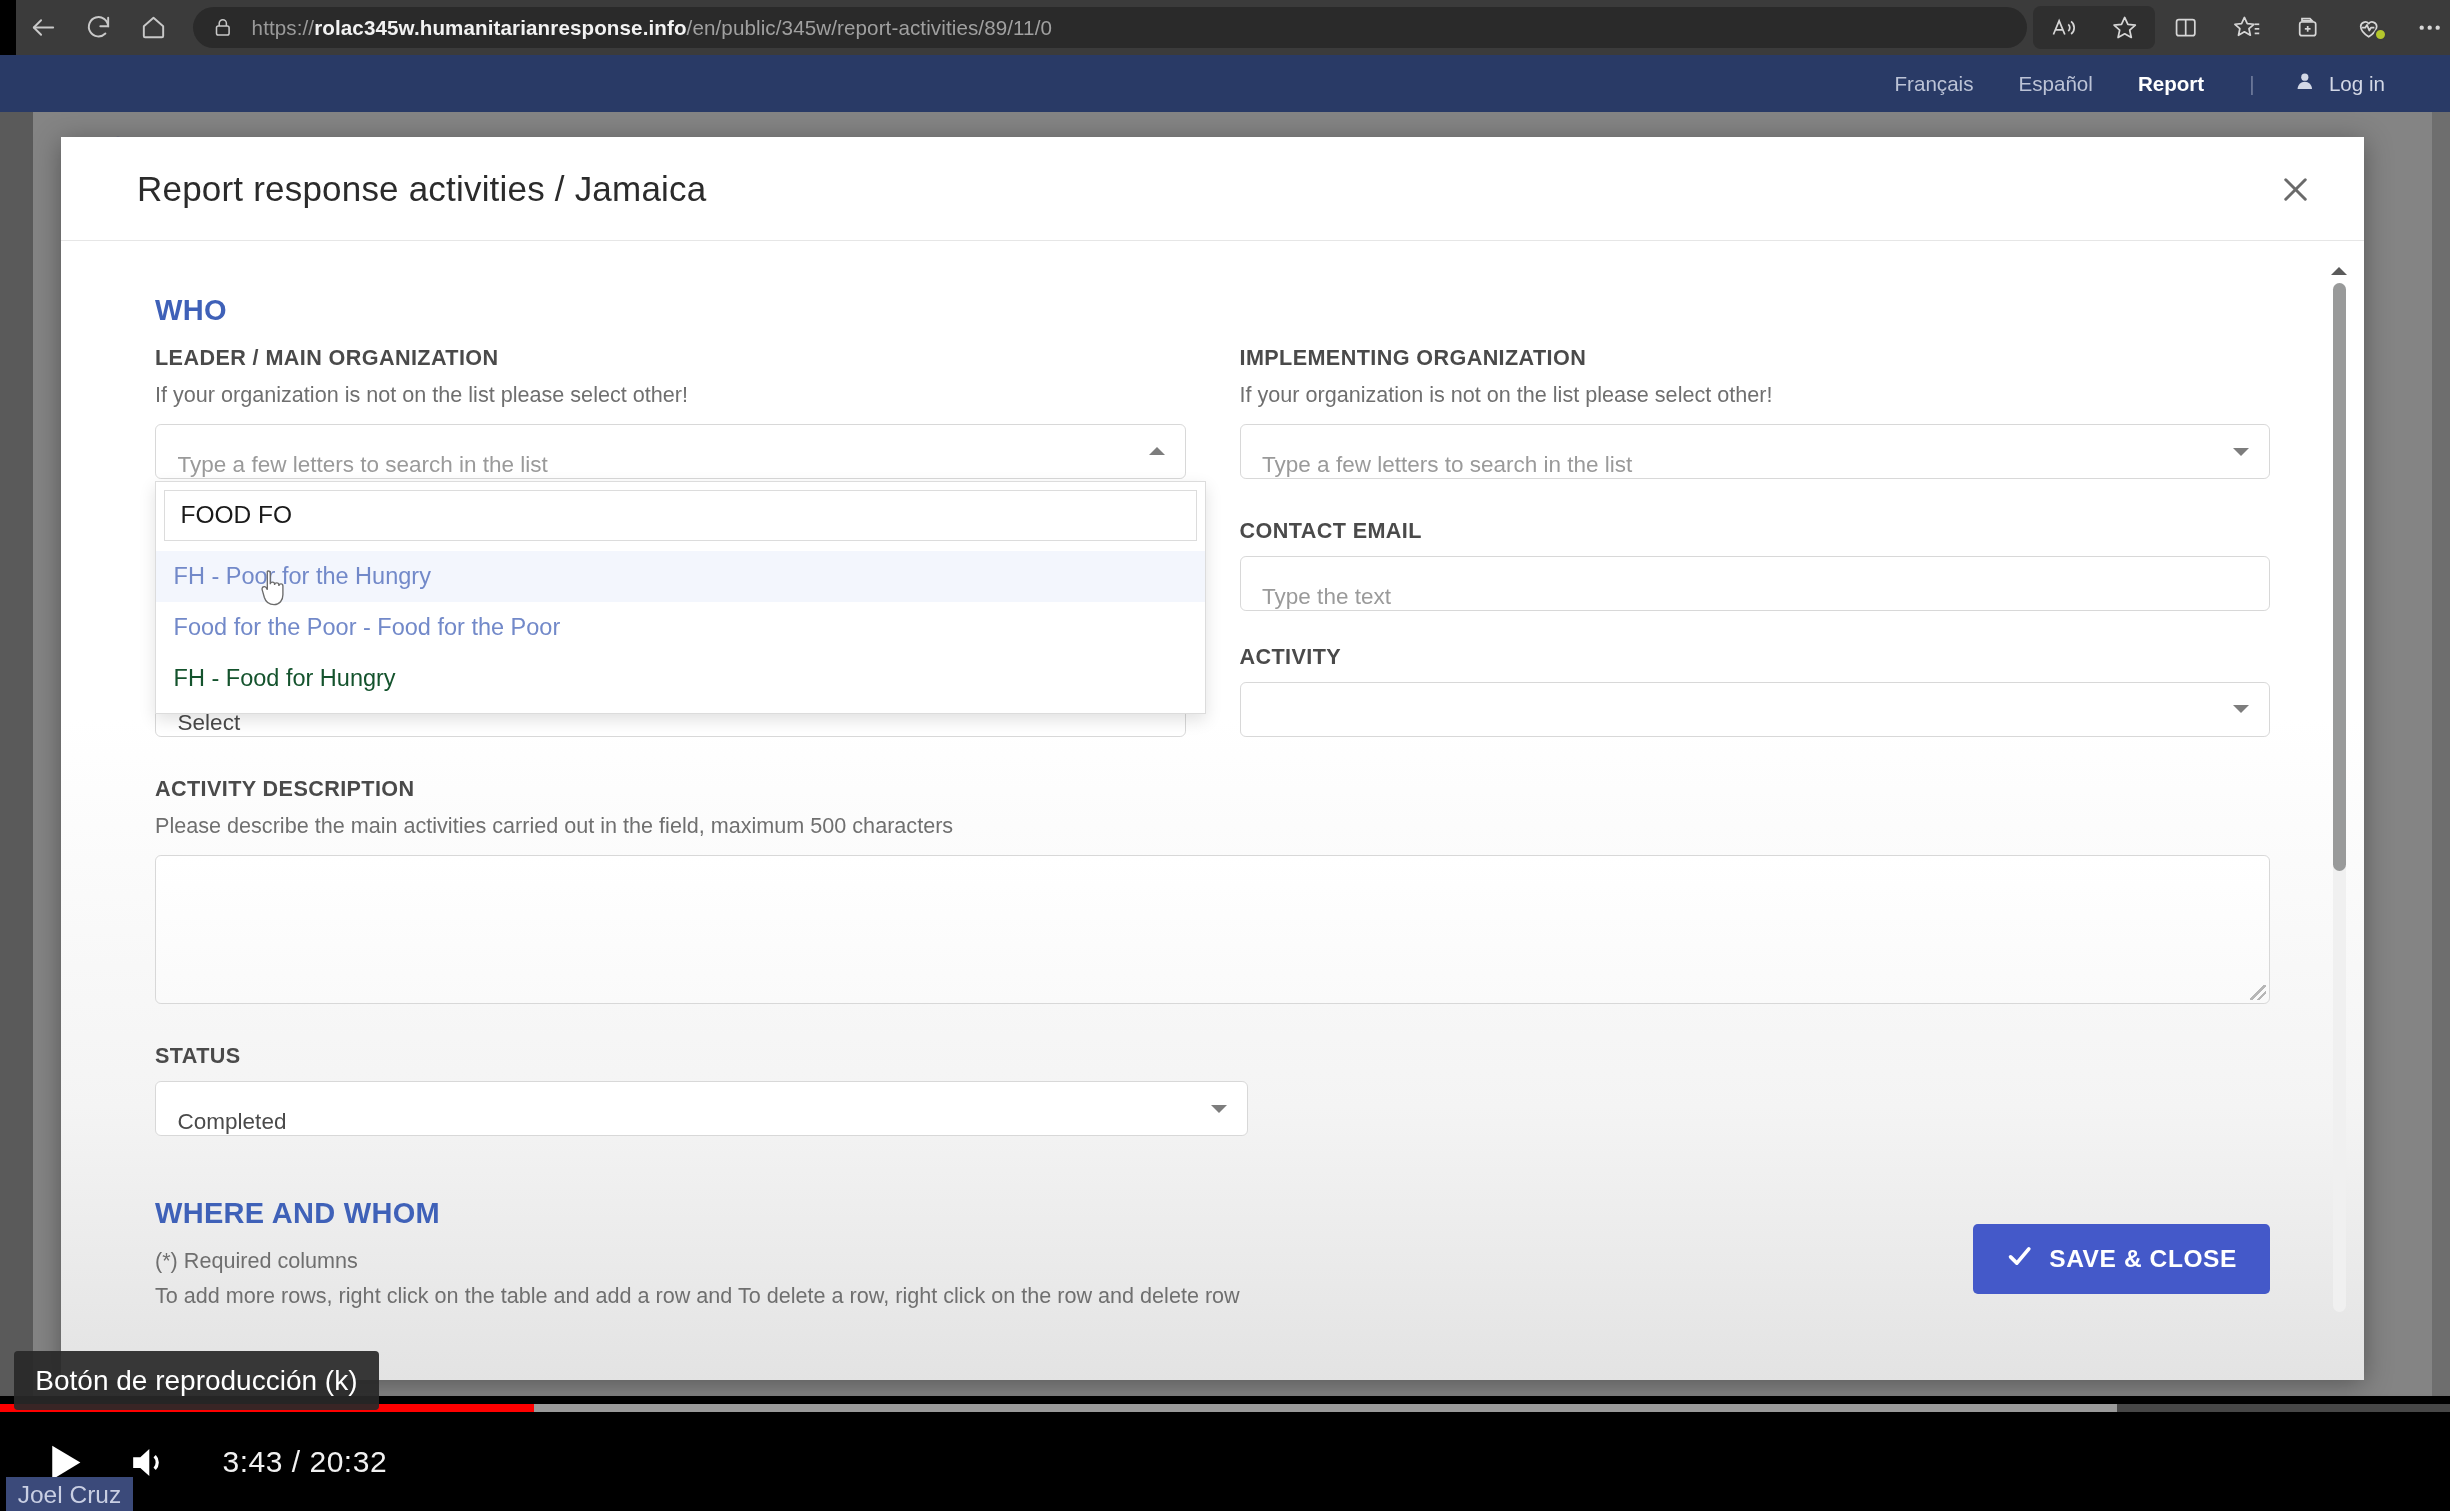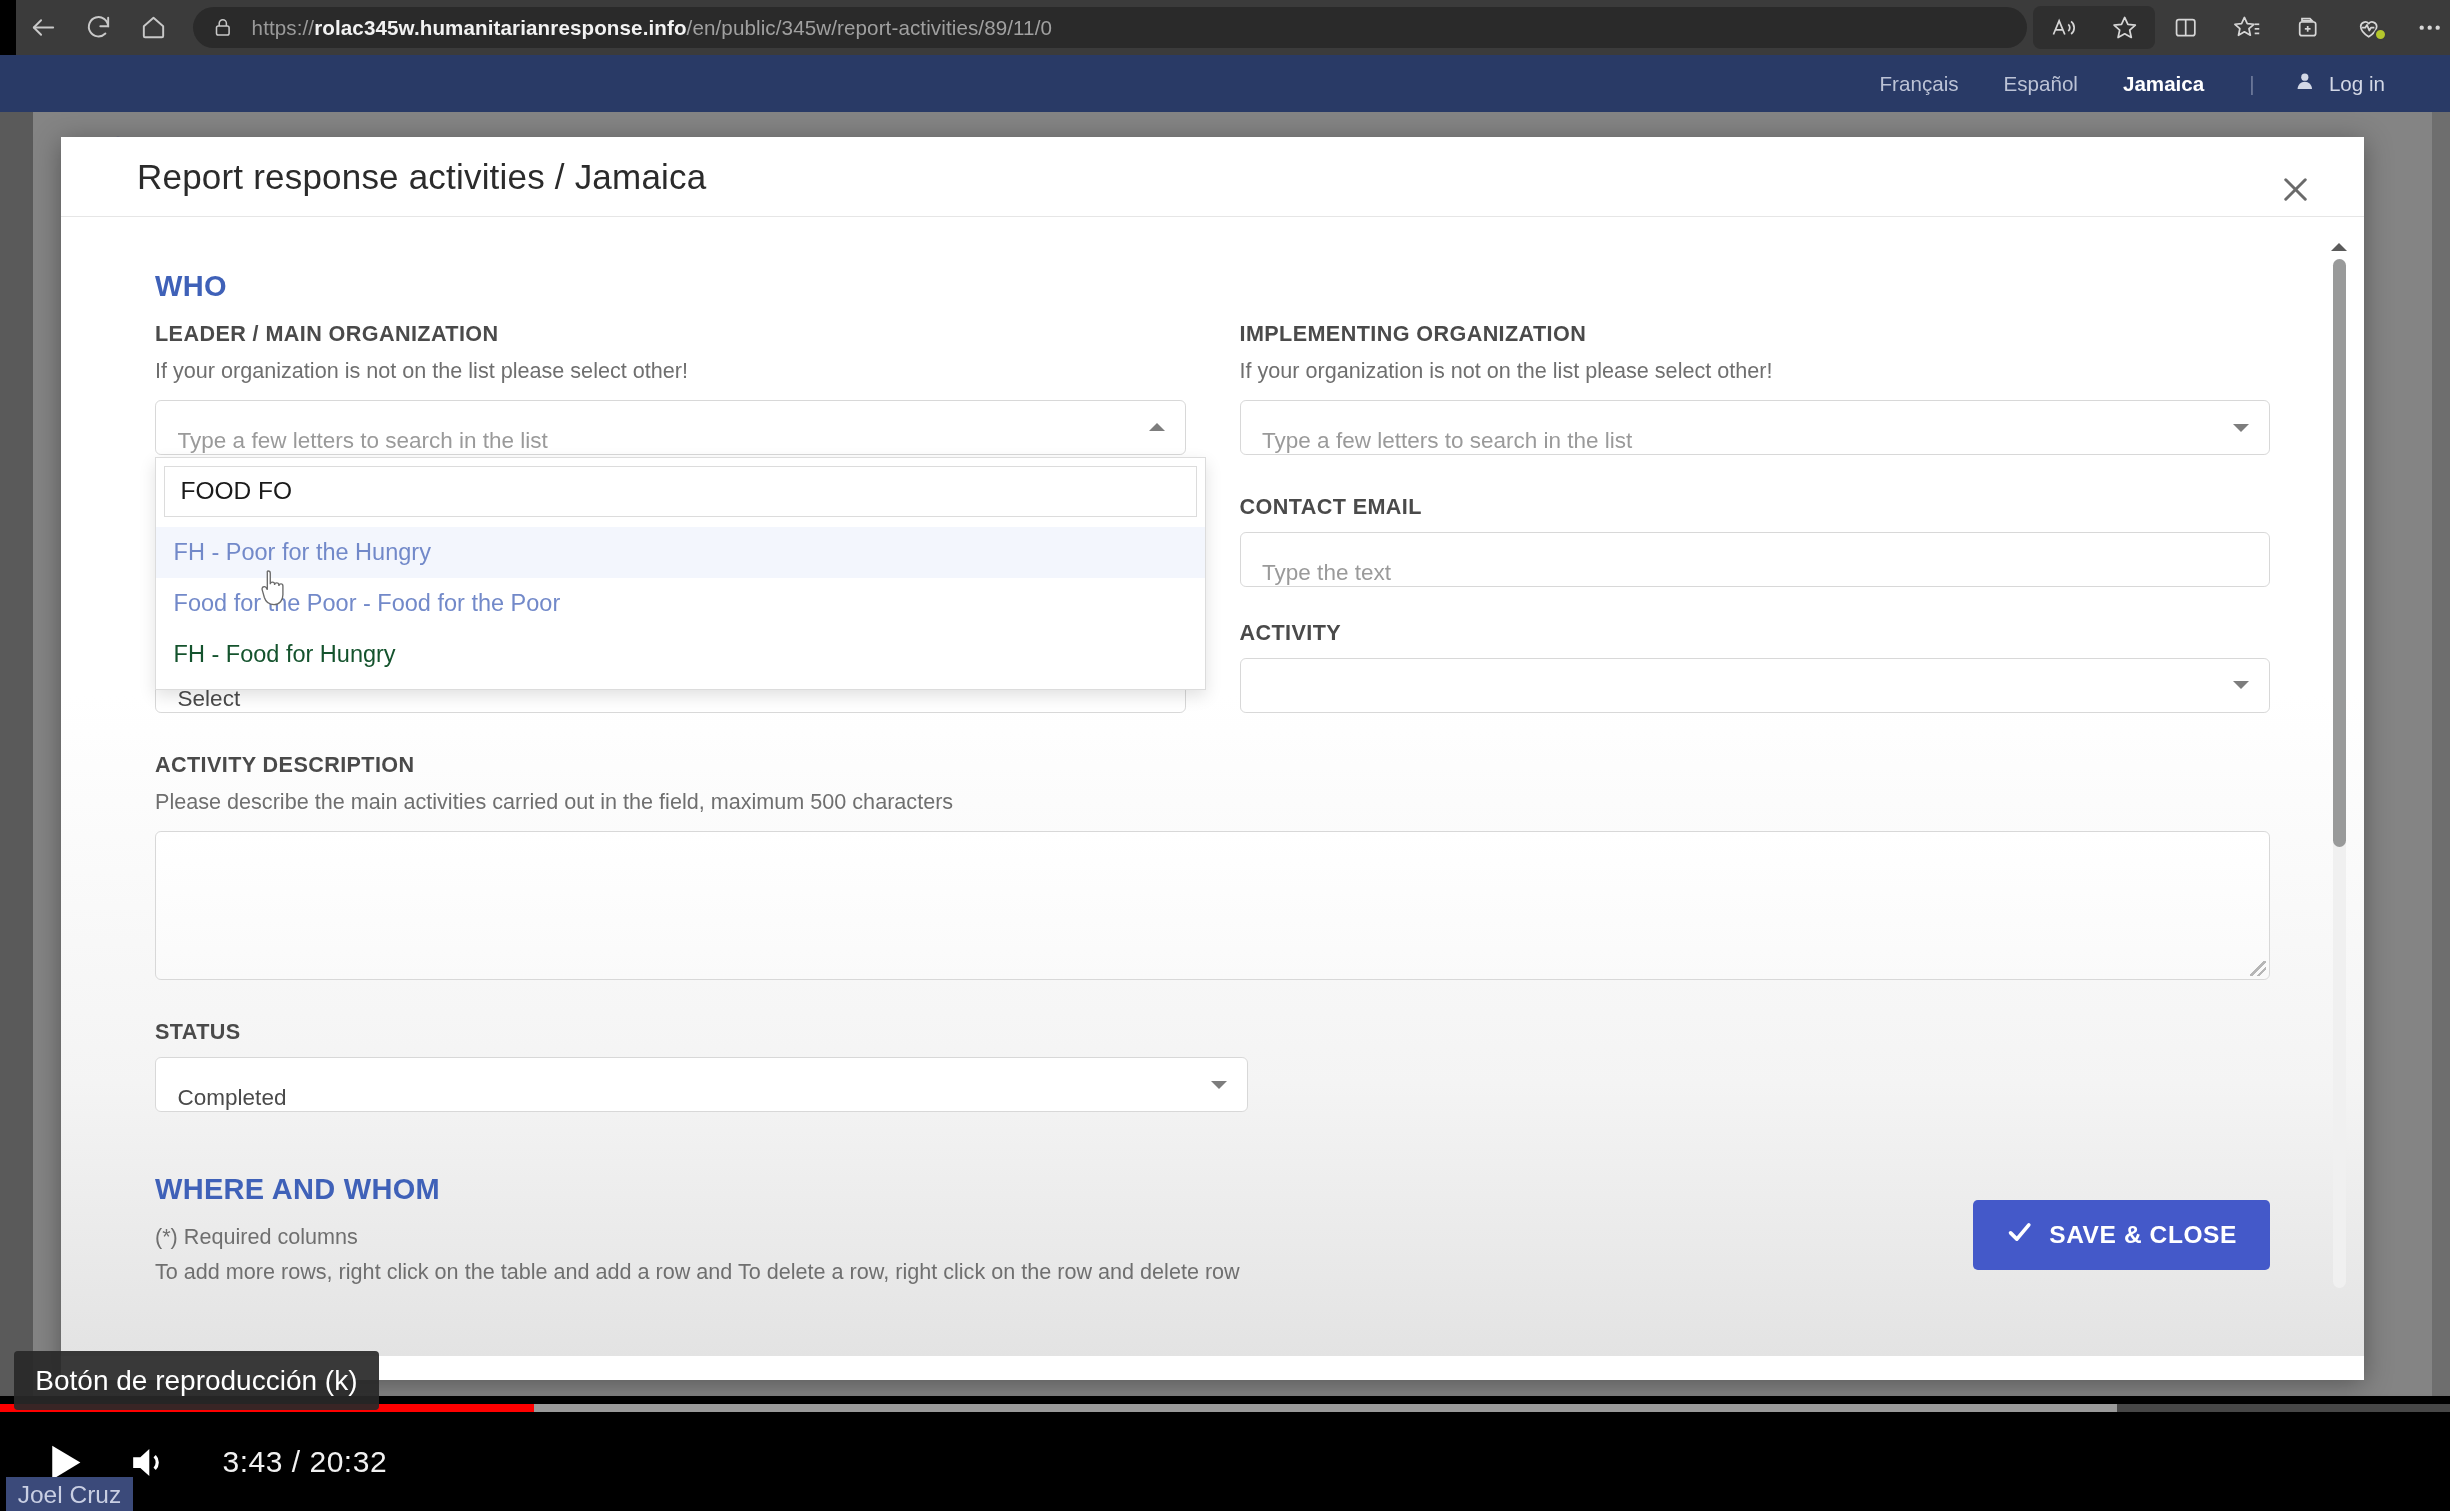--- a/index.html
+++ b/index.html
@@ -77,21 +77,21 @@
 
   
   .modal {
     position: absolute; left: 61px; top: 137px;
     width: 2303px; height: 1243px;
     background: #ffffff;
     box-shadow: 0 3.9px 25.5px rgba(0,0,0,.35);
     overflow: hidden;
   }
   .modal-header {
-    position: relative; height: 80px;
+    position: relative; height: 104px;
     border-bottom: 1px solid #e6e6e6;
     display: flex; align-items: center;
   }
   .modal-title {
     font-size: 35px; color: #2b2b2b; font-weight: normal;
     margin-left: 76px; letter-spacing: 0.2px;
   }
   .modal-close {
     position: absolute; right: 43px; top: 27.4px;
     width: 51px; height: 51px;
@@ -325,21 +325,21 @@
             <circle cx="12" cy="12" r="1.9"></circle>
             <circle cx="19" cy="12" r="1.9"></circle>
           </svg>
       </div>
     </div>
   </div>
 
   <div class="site-header">
     <a class="lang-link">Français</a>
     <a class="lang-link">Español</a>
-    <a class="lang-link active">Jamaica</a>
+    <a class="lang-link active">Report</a>
     <span class="hdr-sep">|</span>
     <div class="hdr-user">
       <span>
         <svg width="21.6" height="21.6" viewBox="0 0 24 24" fill="currentColor">
             <circle cx="12" cy="8" r="4"></circle>
             <path d="M4 21c0-4.4 3.6-8 8-8s8 3.6 8 8z"></path>
           </svg>
       </span>
       <span>Log in</span>
     </div>

